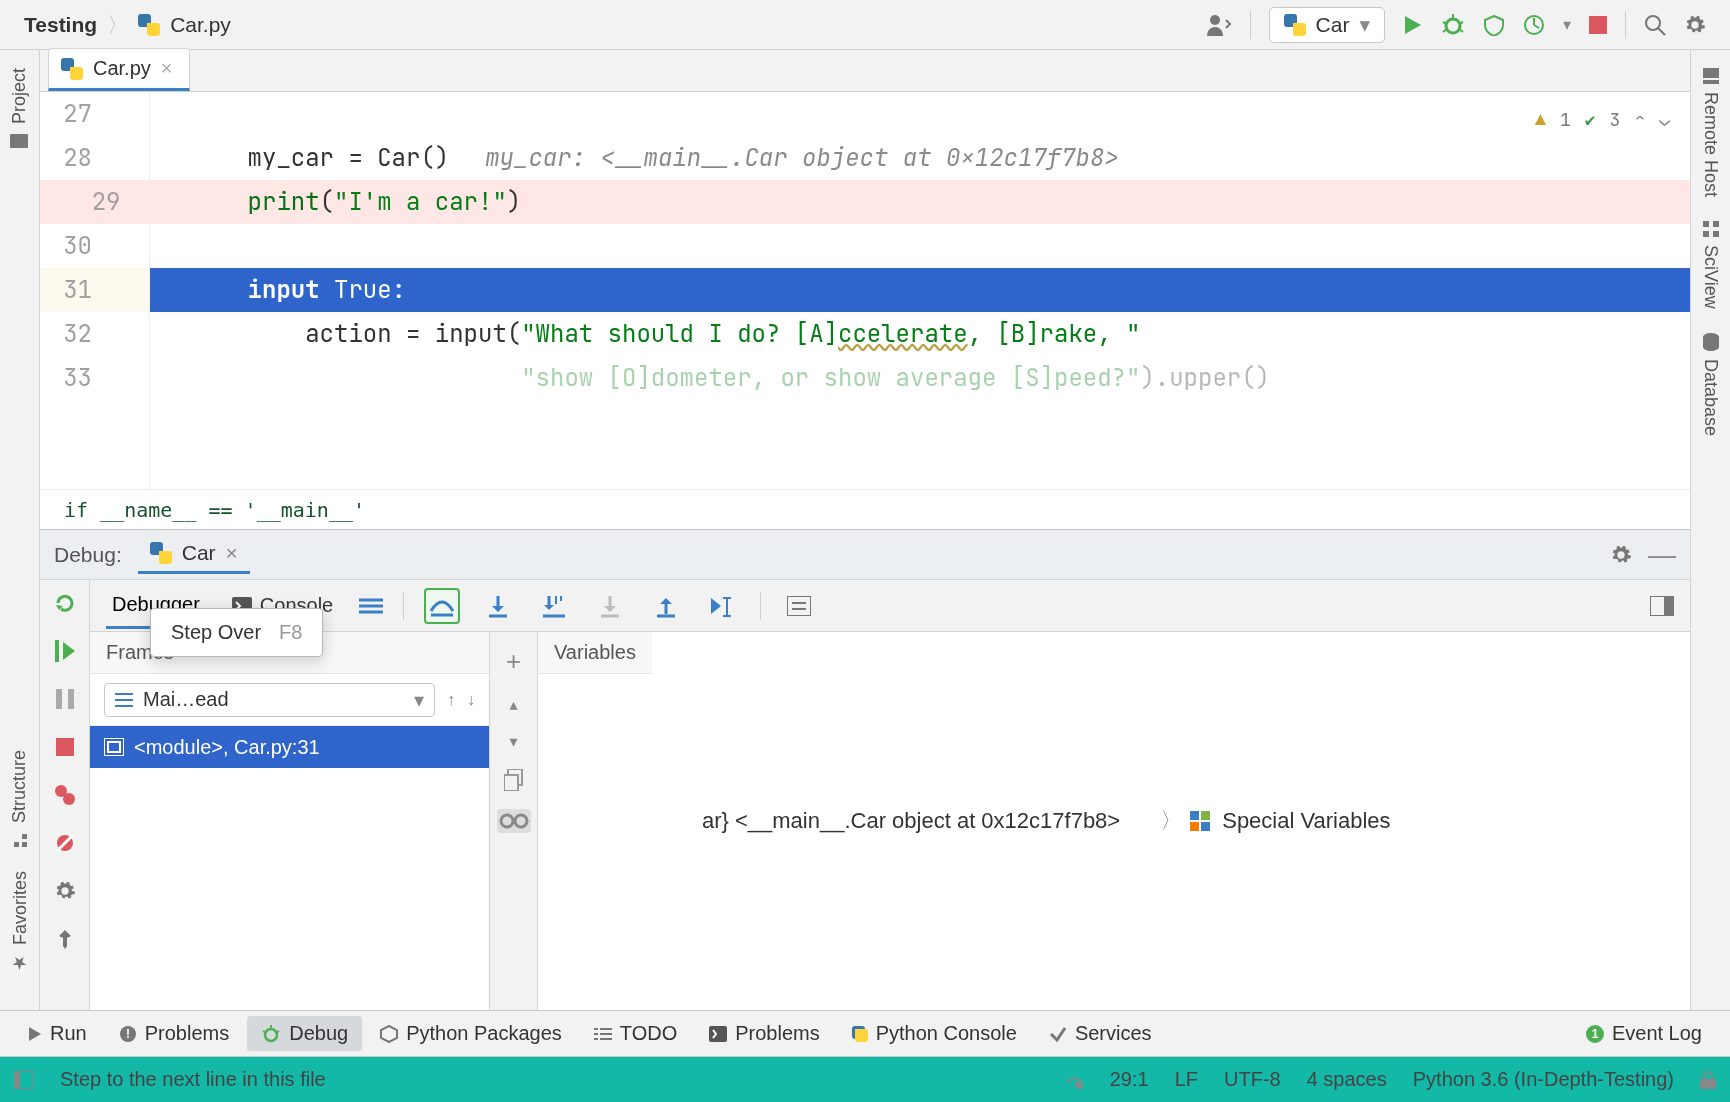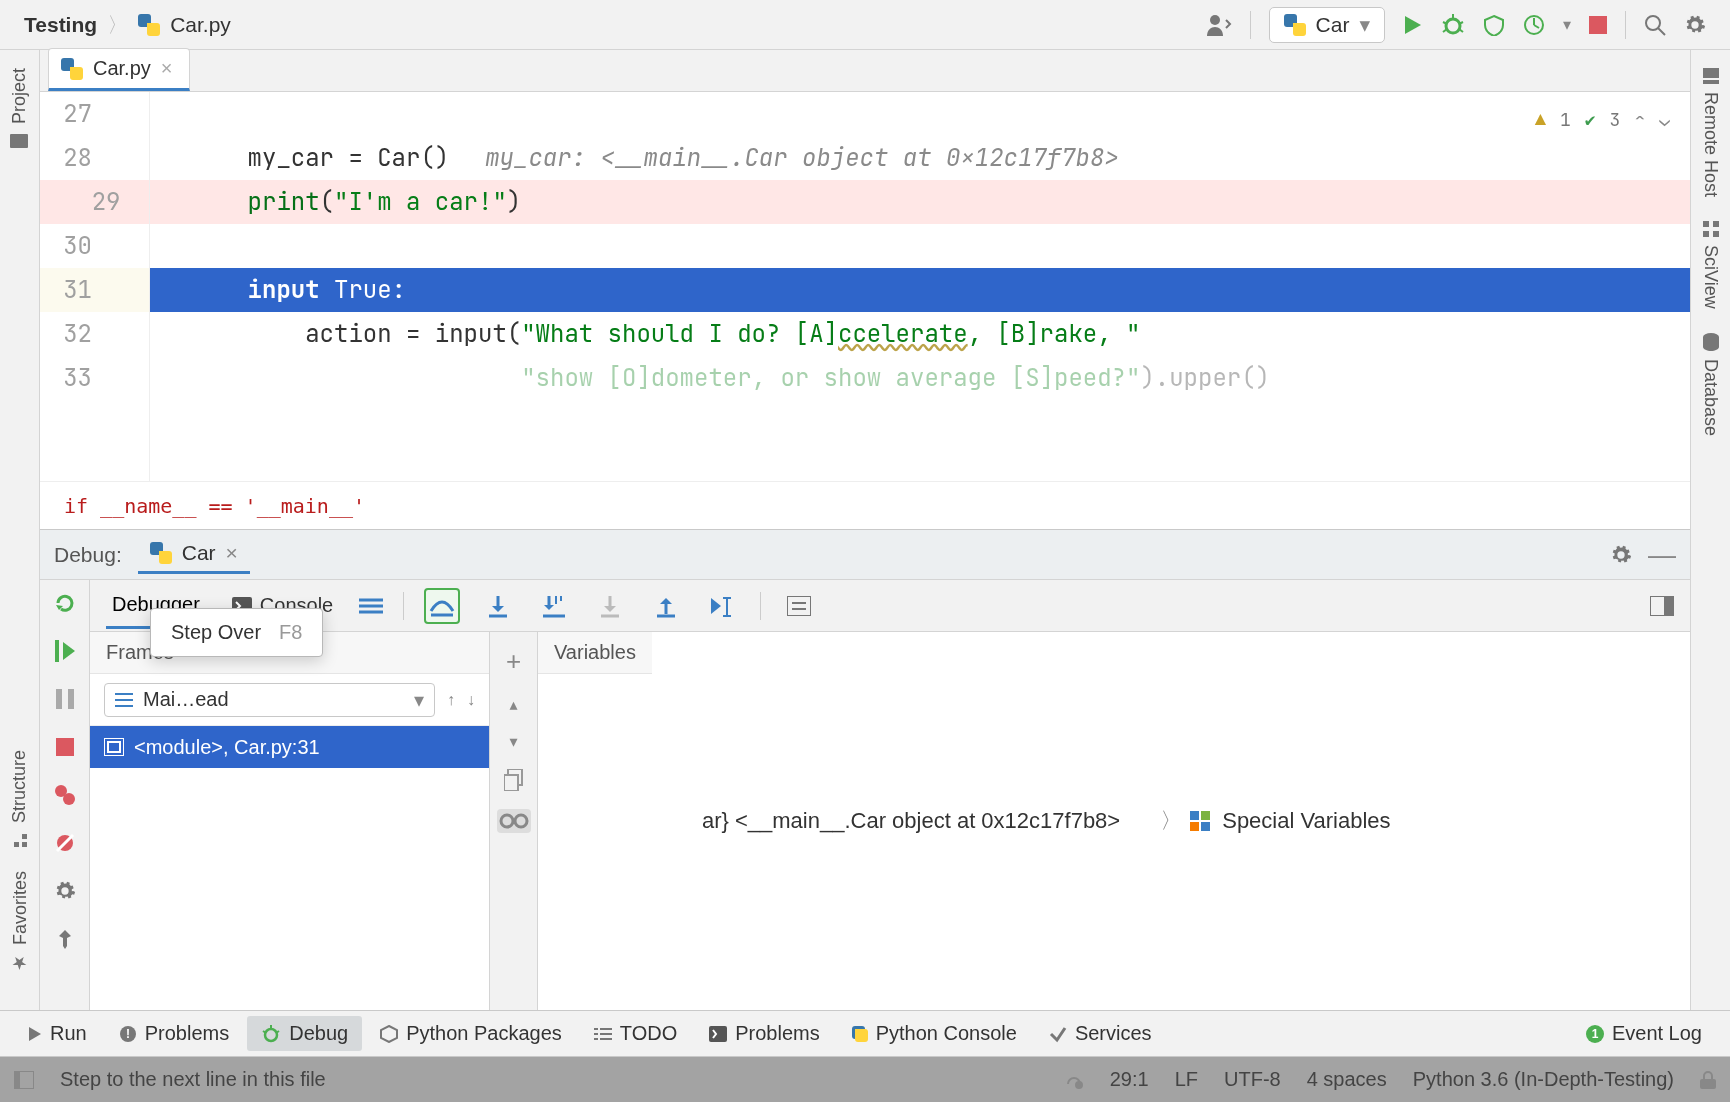--- a/index.html
+++ b/index.html
@@ -45,21 +45,21 @@
 .code-line .kw { color: #0033b3; font-weight: 600; }
 .code-line .str { color: #067d17; }
 .code-line .fn { color: #067017; }
 .code-line.hl .kw { color: #fff; }
 .code-line .inlay { color: #8a8a8a; font-style: italic; margin-left: 36px; }
 .code-line .wavy { text-decoration: underline wavy #bca34a; }
 .editor-hints { position: absolute; top: 6px; right: 20px; display: flex; gap: 14px; align-items: center; font-size: 18px; color: #777; }
 .editor-hints .warn { color: #c9a227; }
 .editor-hints .ok { color: #3e9c4f; }
 
-.crumb-bar { height: 48px; display: flex; align-items: center; padding-left: 24px; font-family: monospace; font-size: 20px; color: #b91c1c; border-top: 1px solid #eee; }
+.crumb-bar { height: 40px; display: flex; align-items: center; padding-left: 24px; font-family: monospace; font-size: 20px; color: #14532d; border-top: 1px solid #eee; }
 
 
 .debug-panel { border-top: 1px solid #c9c9c9; background: #3b82f6; display: flex; flex-direction: column; }
 .debug-header { height: 50px; display: flex; align-items: center; padding: 0 14px; gap: 16px; font-size: 21px; background: #eceff1; border-bottom: 1px solid #d4d4d4; }
 .debug-header .title { color: #555; }
 .debug-header .tab { display: flex; align-items: center; gap: 10px; padding: 6px 12px; border-bottom: 3px solid #3b7fc4; }
 .debug-header .spacer { flex: 1; }
 
 .debug-body { display: flex; height: 430px; background: #fff; }
 .debug-sidebar { width: 50px; background: #f2f2f2; border-right: 1px solid #d4d4d4; display: flex; flex-direction: column; align-items: center; padding-top: 10px; gap: 22px; }
@@ -90,21 +90,21 @@
 .tooltip { position: absolute; background: #fff; border: 1px solid #b8b8b8; border-radius: 4px; box-shadow: 0 4px 16px rgba(0,0,0,0.18); padding: 12px 20px; font-size: 20px; display: flex; gap: 18px; z-index: 50; }
 .tooltip .shortcut { color: #999; }
 
 
 .tool-bar { height: 46px; background: #f2f2f2; border-top: 1px solid #c9c9c9; display: flex; align-items: center; padding: 0 14px; gap: 4px; font-size: 20px; }
 .tool-bar .item { display: flex; align-items: center; gap: 8px; padding: 6px 14px; border-radius: 3px; }
 .tool-bar .item.active { background: #d6d9db; }
 .tool-bar .spacer { flex: 1; }
 
 
-.status-bar { height: 46px; background: #a3a3a3; border-top: 1px solid #c9c9c9; display: flex; align-items: center; padding: 0 14px; font-size: 20px; color: #444; gap: 26px; }
+.status-bar { height: 46px; background: #14b8a6; border-top: 1px solid #c9c9c9; display: flex; align-items: center; padding: 0 14px; font-size: 20px; color: #444; gap: 26px; }
 .status-bar .spacer { flex: 1; }
 
 
 .icon { display: inline-flex; align-items: center; justify-content: center; }
 .py-icon { position: relative; display: inline-block; width: 22px; height: 22px; }
 .py-icon::before { content: ""; position: absolute; left: 0; top: 0; width: 13px; height: 13px; background: #3776ab; border-radius: 3px 3px 0 3px; }
 .py-icon::after  { content: ""; position: absolute; right: 0; bottom: 0; width: 13px; height: 13px; background: #ffd43b; border-radius: 0 3px 3px 3px; }
 .gear { width: 22px; height: 22px; }
 .green { color: #3e9c4f; }
 .red { color: #db5860; }

